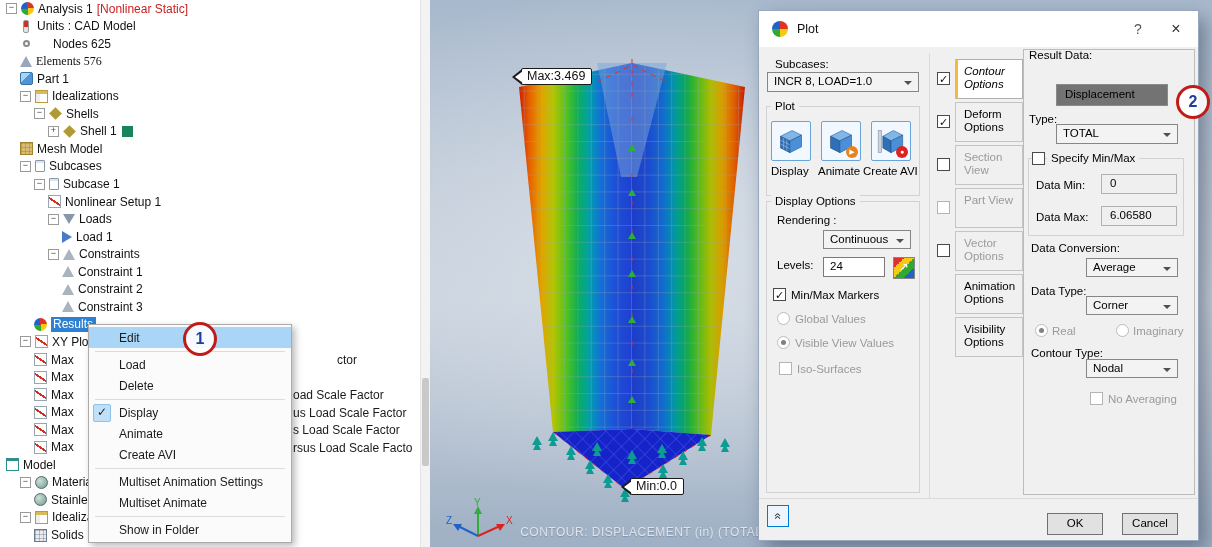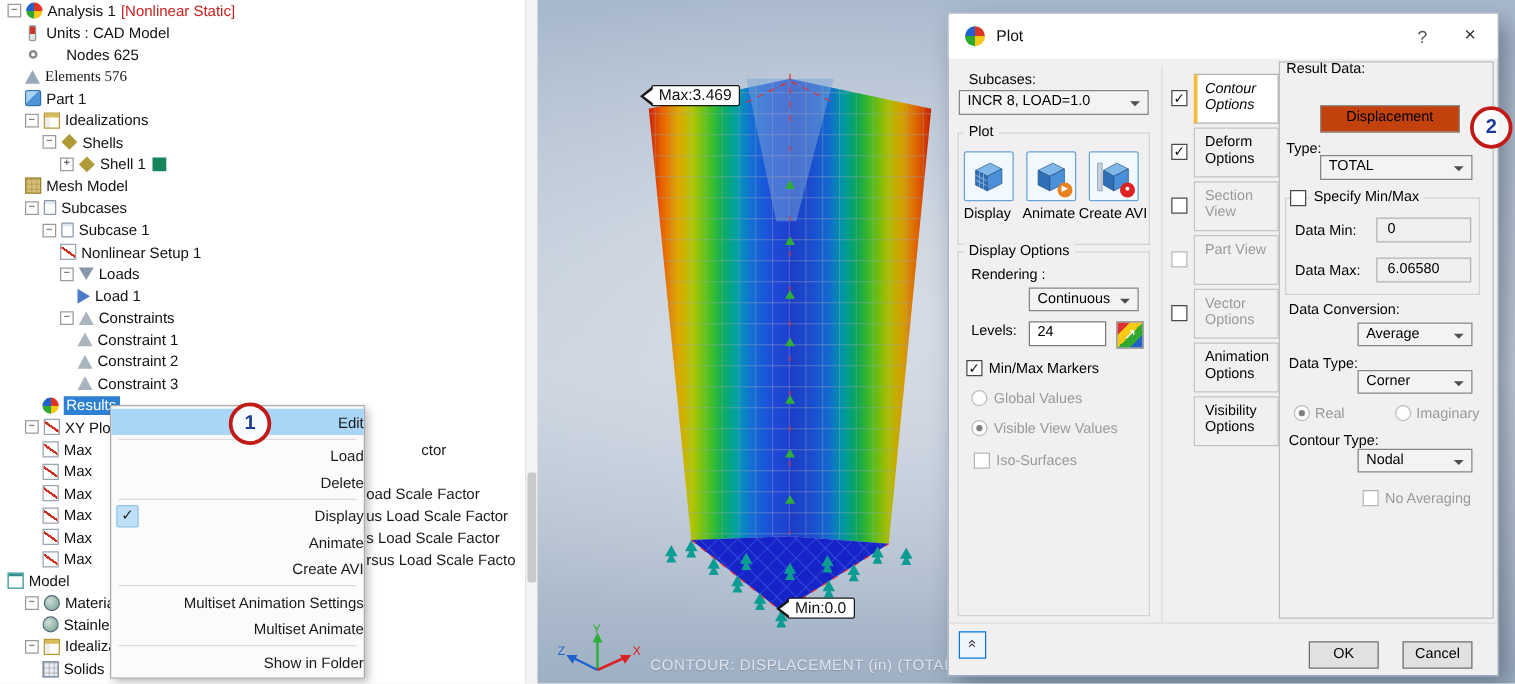--- a/index.html
+++ b/index.html
@@ -49,21 +49,21 @@
     background-image:linear-gradient(#00000033 1px,transparent 1px),
                      linear-gradient(90deg,#00000033 1px,transparent 1px);background-size:4px 4px;}
 
   
   #tree-scroll{left:420px;top:0;width:10px;height:547px;background:#f3f3f3;border-left:1px solid #e4e4e4;}
   #tree-thumb{left:422px;top:378px;width:7px;height:88px;background:#c9c9c9;border-radius:2px;}
 
   
   #ctx-menu{left:88px;top:324px;width:202px;background:#fbfbfb;border:1px solid #ababab;
     box-shadow:3px 3px 7px rgba(0,0,0,.28);padding:2px 0;z-index:40;position:absolute;}
-  .mitem{height:21px;display:flex;align-items:center;padding-left:30px;font-size:12px;color:#1a1a1a;position:relative;justify-content:flex-end;}
+  .mitem{height:21px;display:flex;align-items:center;padding-left:30px;font-size:12px;color:#1a1a1a;position:relative;}
   .mitem-hl{background:#a9d6f7;}
   .mcheck{position:absolute;left:4px;top:2px;width:16px;height:16px;background:#bfe0f7;border:1px solid #8ec2ea;
     border-radius:2px;color:#222;font-size:12px;line-height:15px;text-align:center;}
   .msep{height:1px;background:#dcdcdc;margin:3px 6px 2px 6px;}
 
   
   #viewport{left:430px;top:0;width:782px;height:547px;
     background:radial-gradient(ellipse at 30% 45%,#d6dde6 0%,rgba(214,221,230,0) 60%),
                linear-gradient(180deg,#a9b9cd 0%,#bcc8d6 35%,#c7d1dd 55%,#b2bfcf 82%,#9fb0c4 100%);}
   #legend{left:443px;top:114px;width:140px;height:412px;}
@@ -440,21 +440,21 @@
         <div class="wcb" style="left: 178px; top: 147px;"></div>
         <div class="vtab" style="left: 196px; top: 177px;"><span class="dim">Part View</span></div>
         <div class="wcb disabled" style="left: 178px; top: 190px;"></div>
         <div class="vtab" style="left: 196px; top: 220px;"><span class="dim">Vector Options</span></div>
         <div class="wcb" style="left: 178px; top: 233px;"></div>
         <div class="vtab" style="left: 196px; top: 263px;"><span>Animation Options</span></div>
         <div class="vtab" style="left: 196px; top: 306px;"><span>Visibility Options</span></div>
       </div>
 
     <span class="wlabel" style="left:270px;top:38px;">Result Data:</span>
-    <div class="wbtn" style="left:297px;top:73px;width:112px;height:22px;background:#c2410c;border-color:#8a8a8a;text-align:left;padding-left:20px;">Displacement</div>
+    <div class="wbtn" style="left:297px;top:73px;width:112px;height:22px;background:#737373;border-color:#8a8a8a;text-align:left;padding-left:8px;">Displacement</div>
     <span class="wlabel" style="left:270px;top:102px;">Type:</span>
     <div class="wcombo" style="left:297px;top:113px;width:122px;height:20px;">TOTAL</div>
 
     <div class="grp" style="left:269px;top:147px;width:154px;height:76px;"></div>
     <div class="wcb" style="left:273px;top:141px;background:#fff;"></div>
     <span class="grp-legend" style="left:288px;top:141px;">Specify Min/Max</span>
     <span class="wlabel" style="left:277px;top:168px;">Data Min:</span>
     <div class="wfield" style="left:342px;top:163px;width:76px;height:20px;">0</div>
     <span class="wlabel" style="left:277px;top:200px;">Data Max:</span>
     <div class="wfield" style="left:342px;top:195px;width:76px;height:20px;">6.06580</div>

